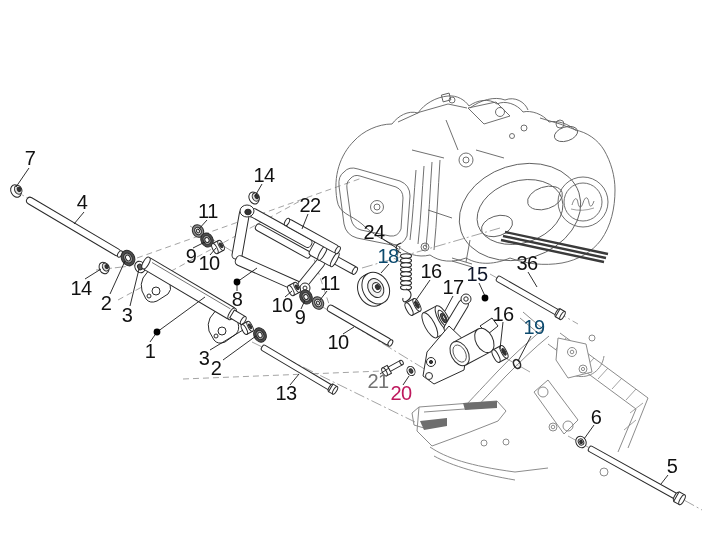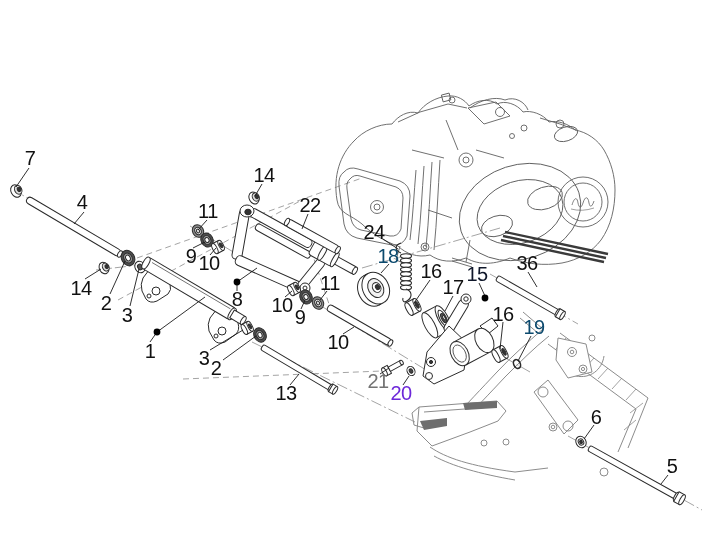--- a/index.html
+++ b/index.html
@@ -460,18 +460,18 @@
       <div class="callout" style="left: 338px; top: 342px; color: rgb(17, 17, 17);">10</div>
       <div class="callout" style="left: 374px; top: 232px; color: rgb(17, 17, 17);">24</div>
       <div class="callout" style="left: 388px; top: 256px; color: #0c4a6e;">18</div>
       <div class="callout" style="left: 431px; top: 271px; color: rgb(17, 17, 17);">16</div>
       <div class="callout" style="left: 453px; top: 287px; color: rgb(17, 17, 17);">17</div>
       <div class="callout" style="left: 477px; top: 274px; color: #0f172a;">15</div>
       <div class="callout" style="left: 527px; top: 263px; color: rgb(17, 17, 17);">36</div>
       <div class="callout" style="left: 503px; top: 314px; color: rgb(17, 17, 17);">16</div>
       <div class="callout" style="left: 534px; top: 327px; color: #0c4a6e;">19</div>
       <div class="callout" style="left: 378px; top: 381px; color: #737373;">21</div>
-      <div class="callout" style="left: 401px; top: 393px; color: #6d28d9;">20</div>
+      <div class="callout" style="left: 401px; top: 393px; color: #be185d;">20</div>
       <div class="callout" style="left: 596px; top: 417px; color: rgb(17, 17, 17);">6</div>
       <div class="callout" style="left: 672px; top: 466px; color: rgb(17, 17, 17);">5</div>
     </div>
 
 </div>
 
 </body></html>

